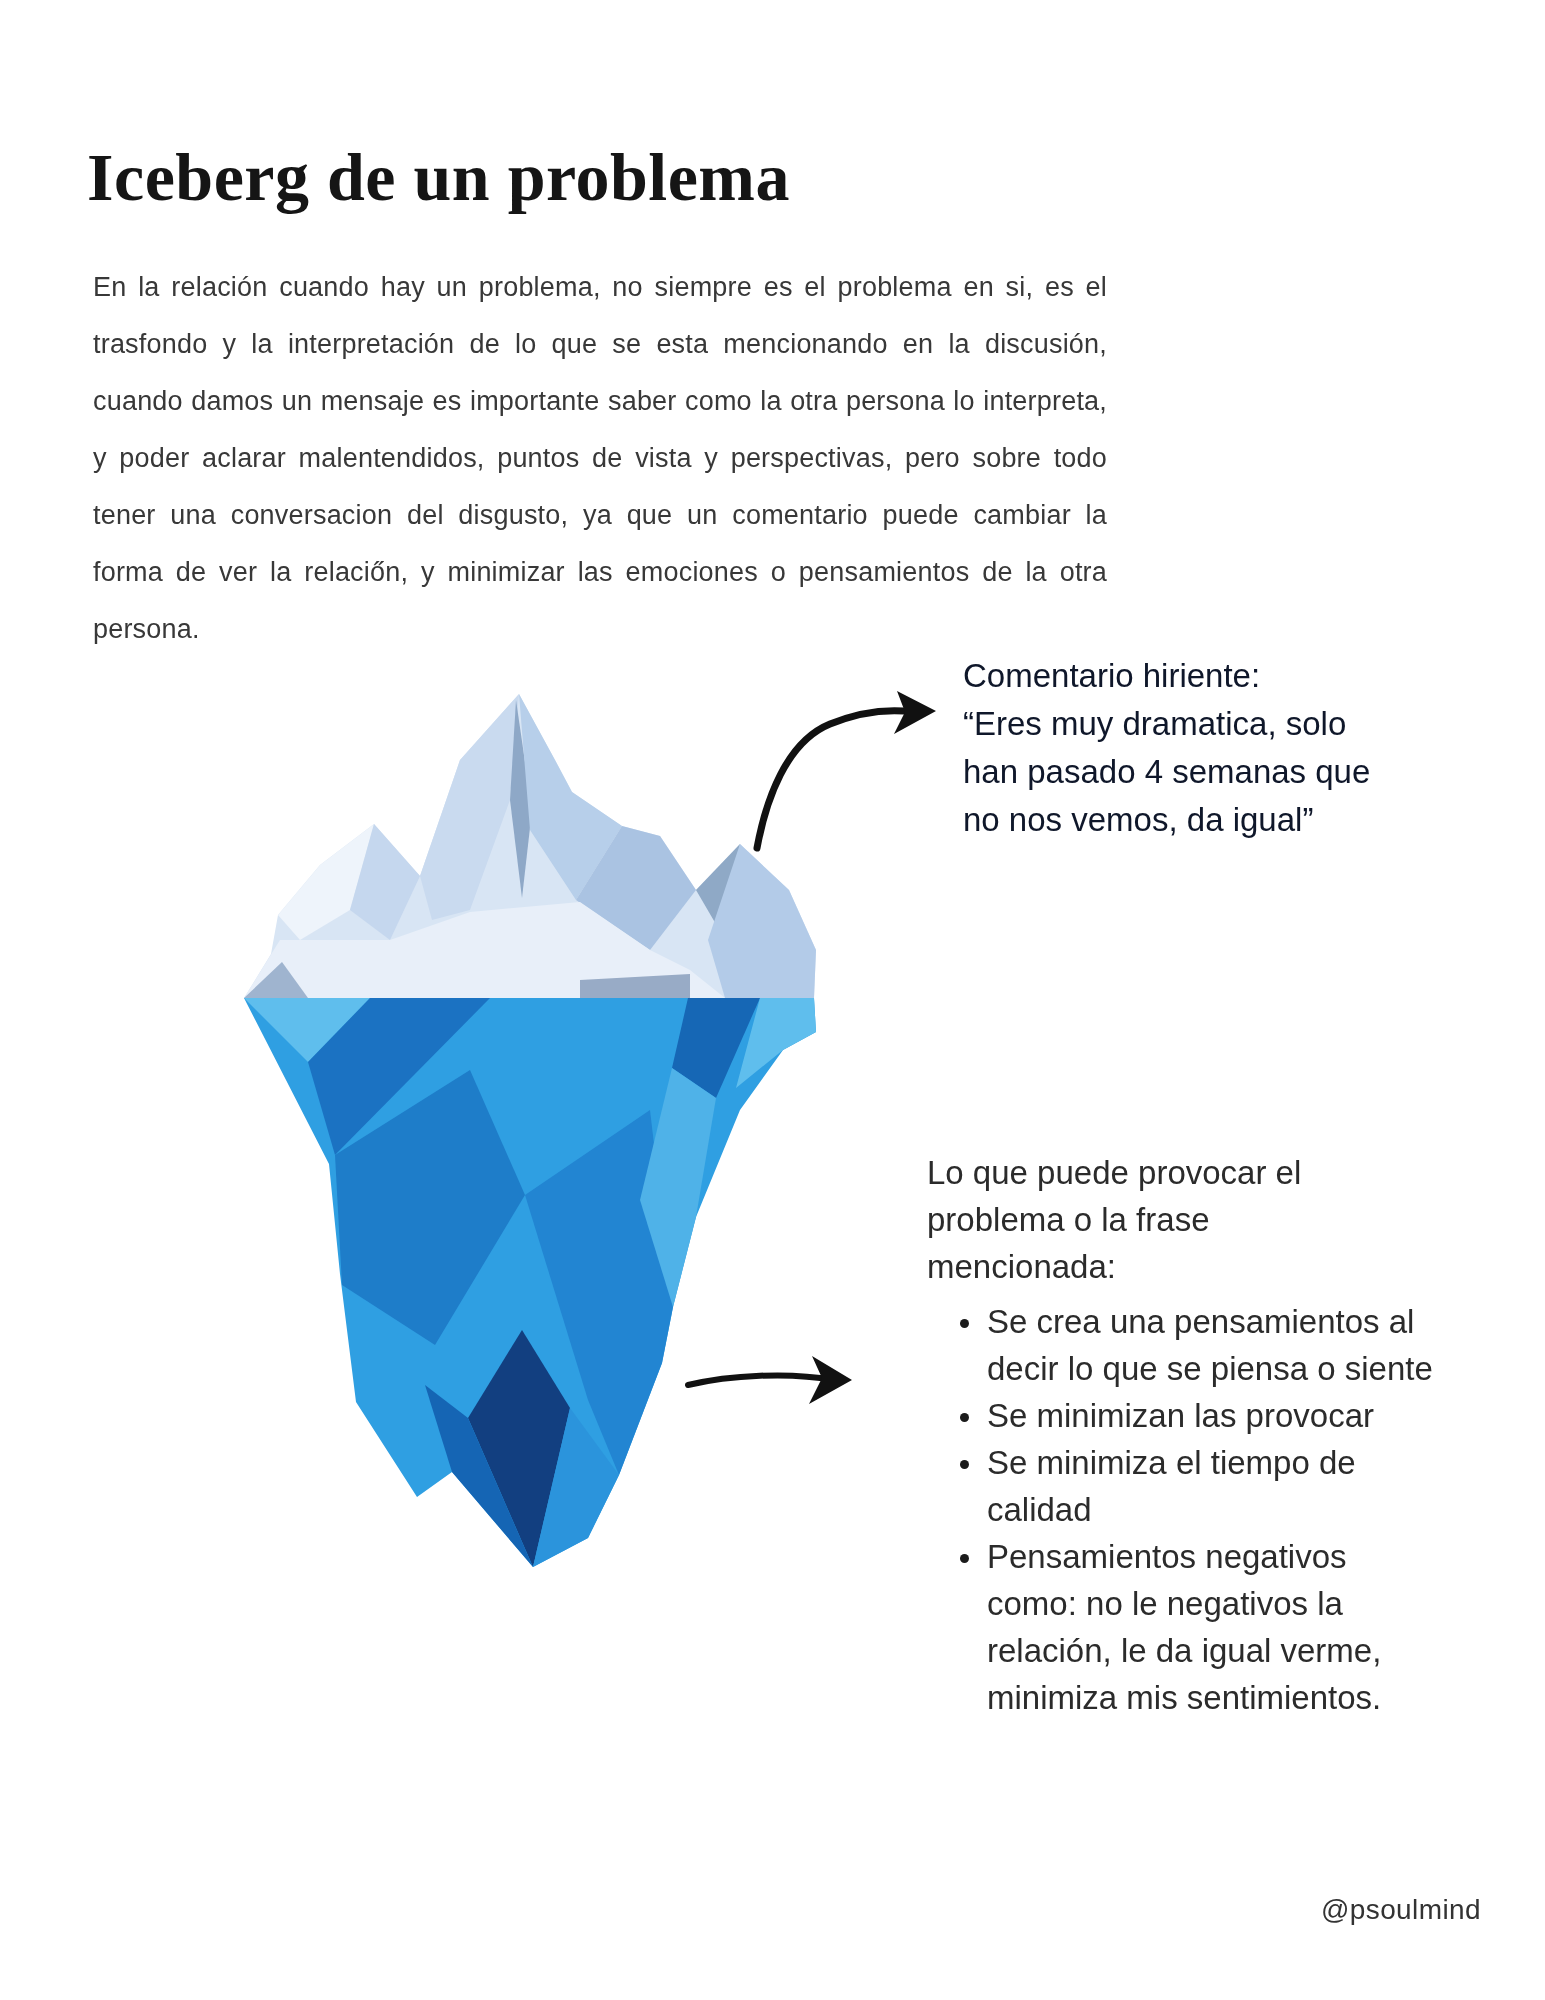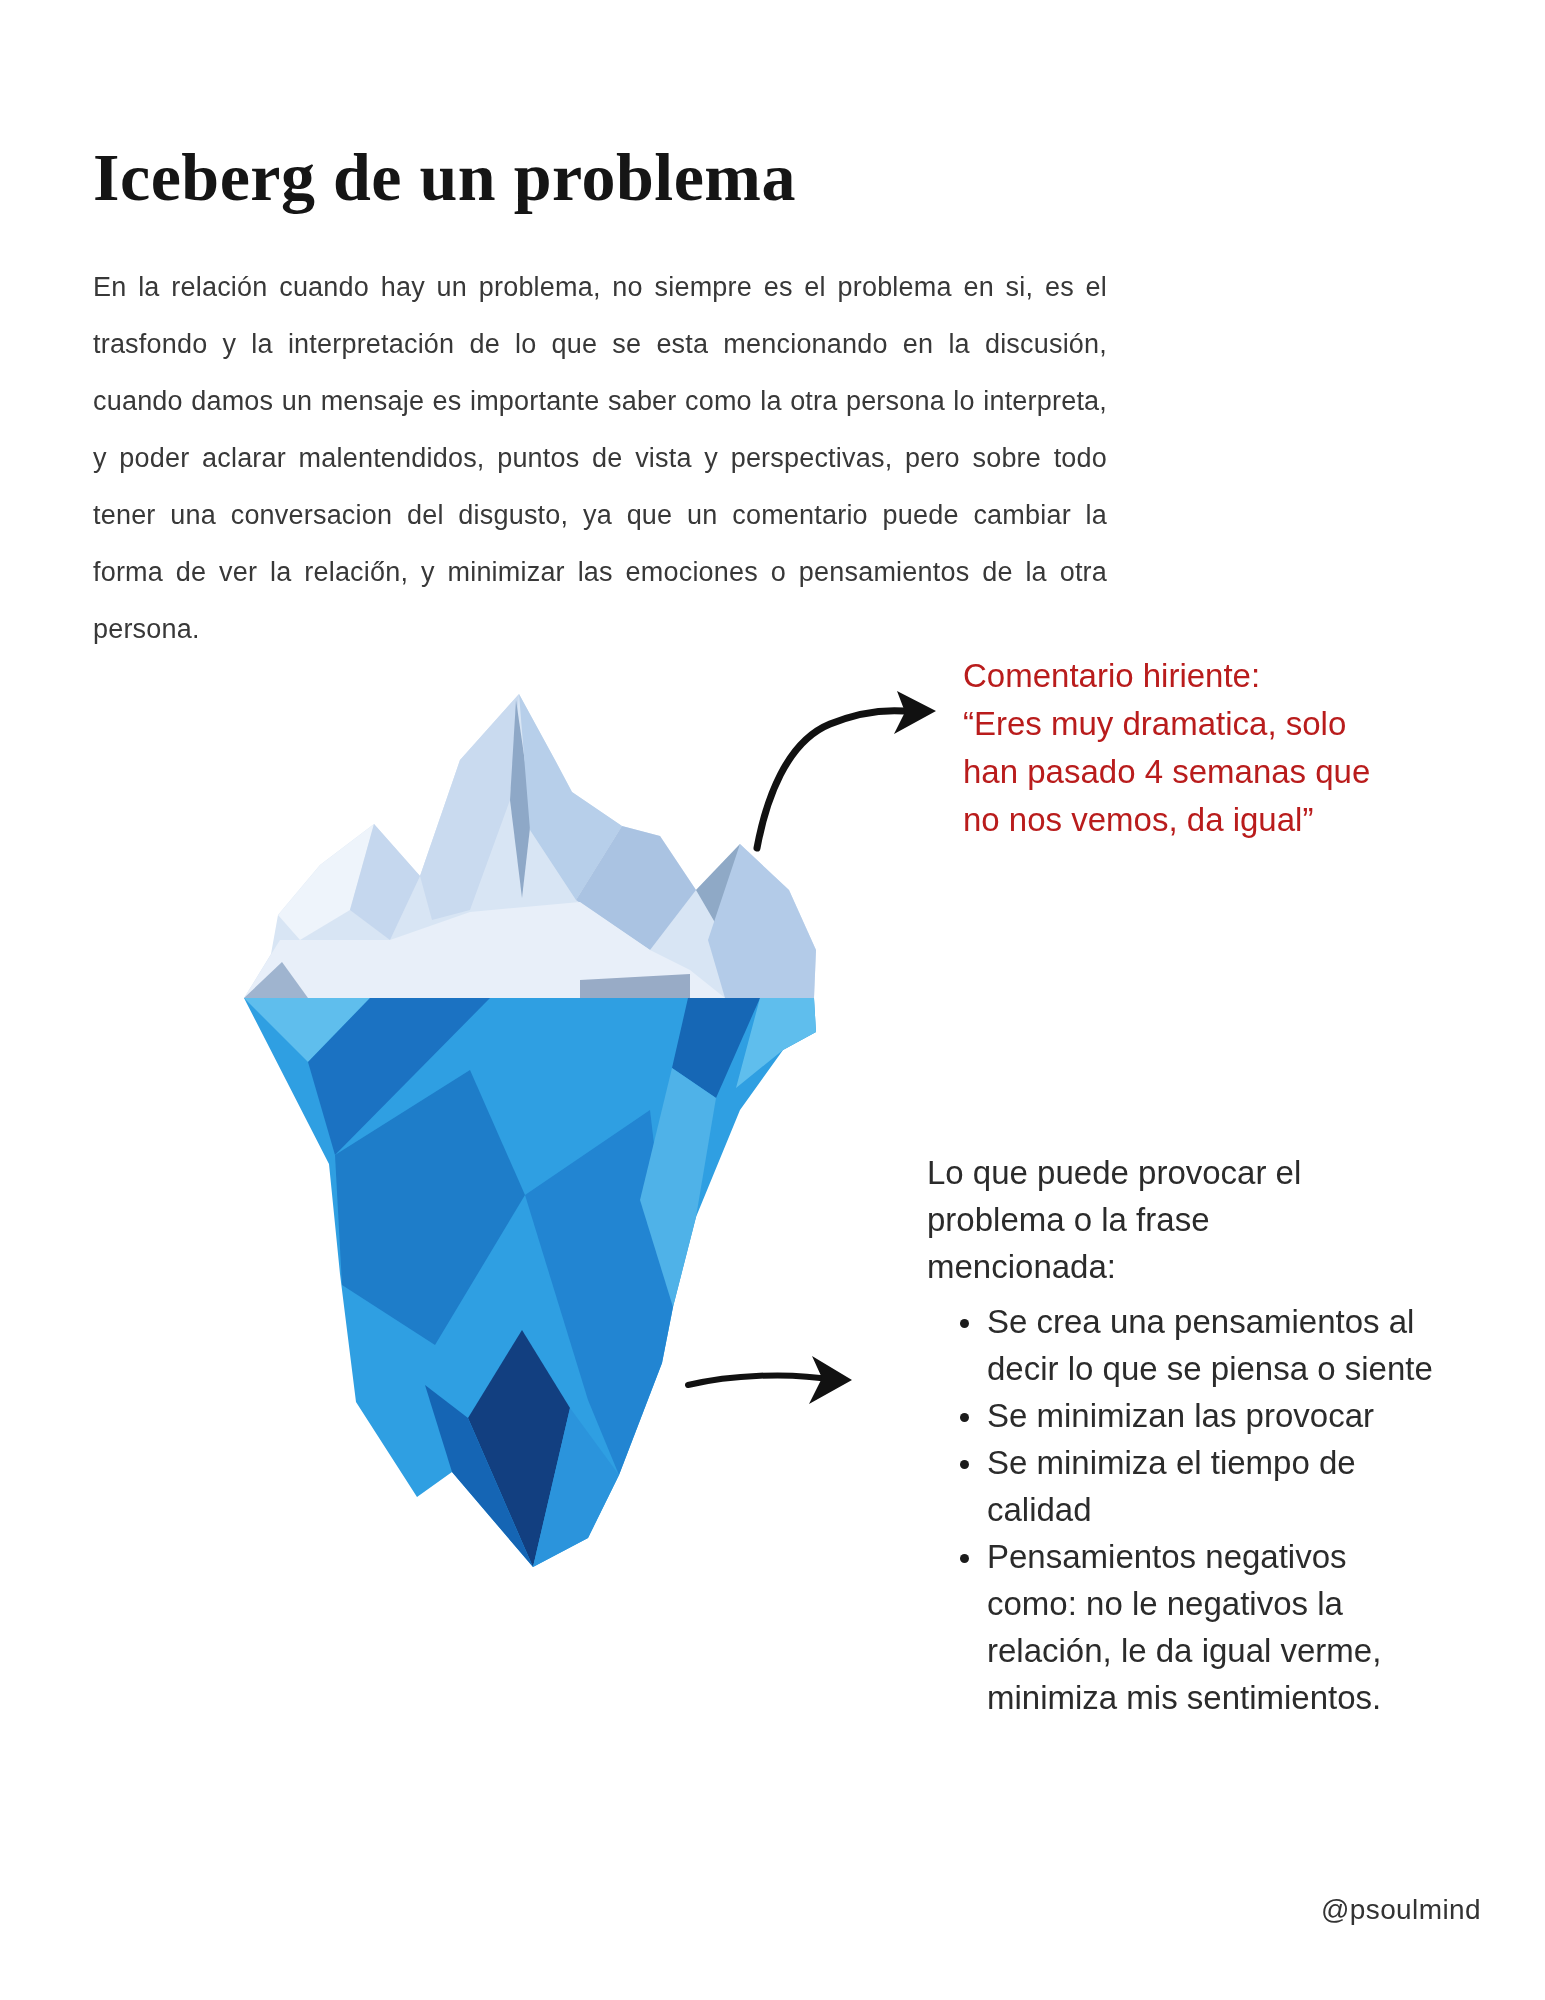--- a/index.html
+++ b/index.html
@@ -6,39 +6,39 @@
   body{
     width:1545px;height:2000px;background:#ffffff;
     font-family:"Liberation Sans", sans-serif;
     color:#373737;
     position:relative;
     overflow:hidden;
   }
   .page{position:absolute;inset:0;background:#ffffff;}
 
   .title{
-    position:absolute;left:93px;top:92px;
+    position:absolute;left:87px;top:92px;
     font-family:"Liberation Serif", serif;
     font-weight:700;
     font-size:68px;
     letter-spacing:0.5px;
     color:#151515;
   }
 
   .intro{
     position:absolute;left:93px;top:232px;width:1014px;
     font-size:27px;line-height:57px;
     text-align:justify;
     color:#383838;
     letter-spacing:0.2px;
   }
 
   .comment-block{
     position:absolute;left:963px;top:652px;width:478px;
-    font-size:33px;line-height:48px;color:#b91c1c;
+    font-size:33px;line-height:48px;color:#0f172a;
   }
   .comment-quote{width:438px;}
 
   .causes-block{
     position:absolute;left:927px;top:1149px;width:552px;
     font-size:33px;line-height:47px;color:#2b2b2b;
   }
   .causes-intro{width:428px;}
   .causes-list{
     margin:8px 0 0 0;

